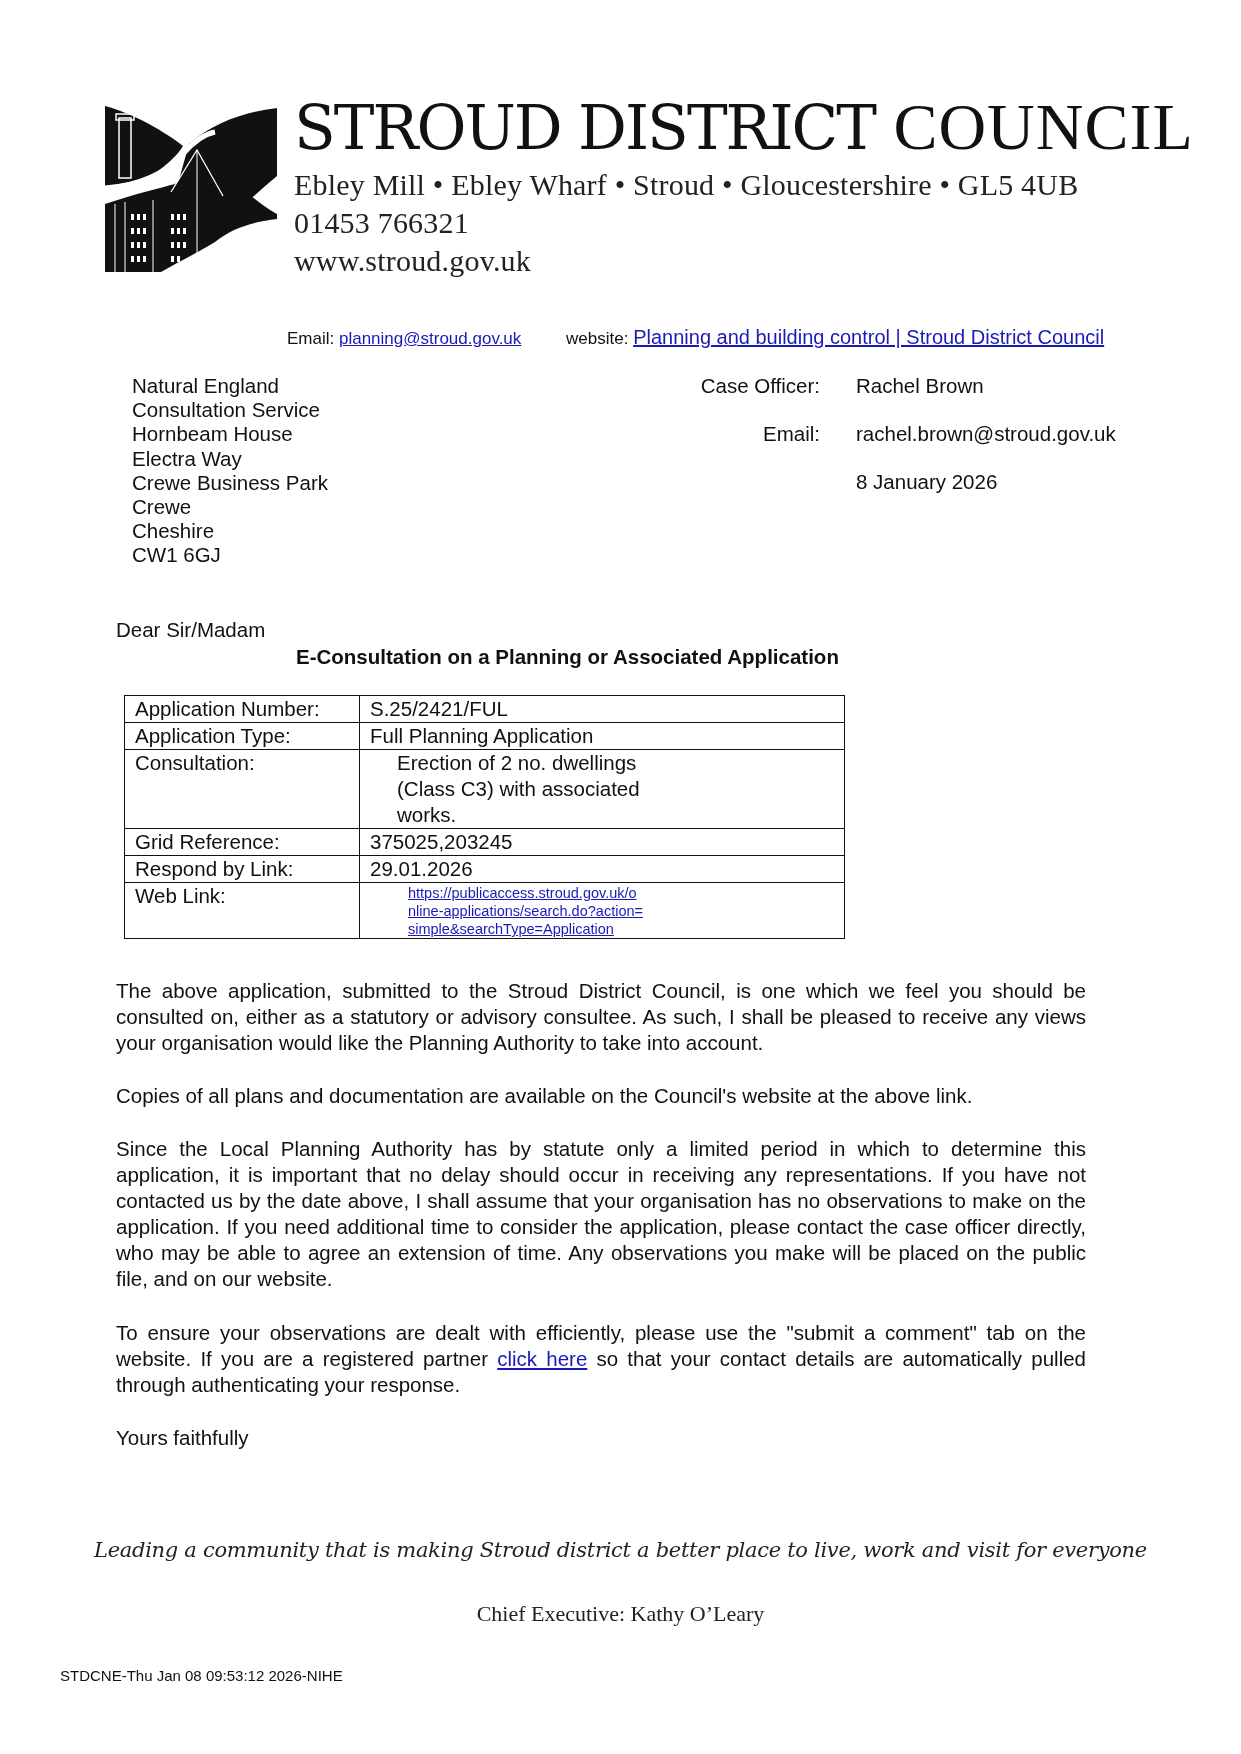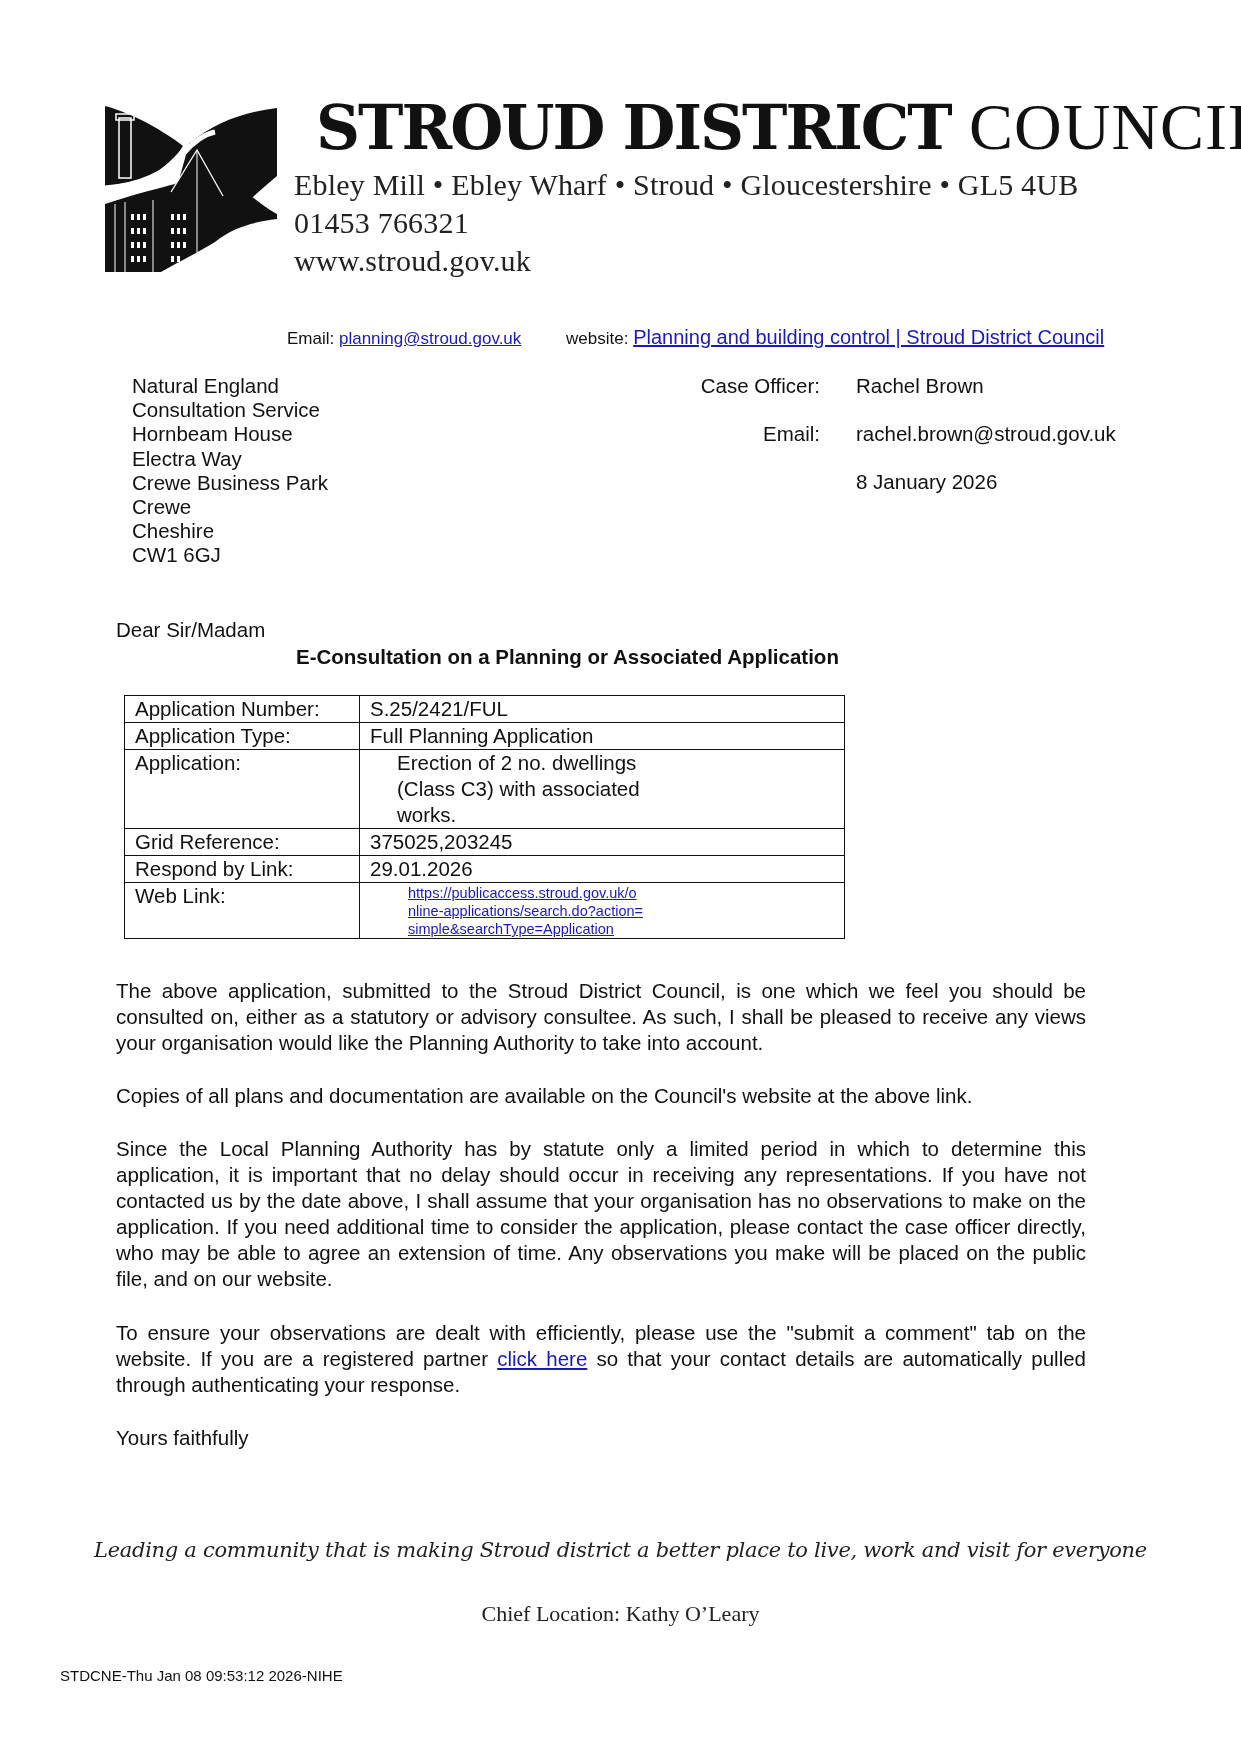--- a/index.html
+++ b/index.html
@@ -2,21 +2,21 @@
 <html><head>
 <meta charset="utf-8">
 <style>
   html, body { margin: 0; padding: 0; background: #ffffff; }
   body { width: 1241px; height: 1754px; position: relative; overflow: hidden; color: #111; font-family: "Liberation Sans", sans-serif; }
   .abs { position: absolute; }
 
   
   .logo { left: 105px; top: 104px; width: 172px; height: 168px; }
   .council-title { left: 294px; top: 92px; font-family: "DejaVu Serif", serif; font-size: 61px; line-height: 70px; letter-spacing: -1px; white-space: nowrap; color: #111; }
-  .council-title .bold { font-weight: bold; letter-spacing: -2px; margin-left: 22px; }
+  .council-title .bold { font-weight: normal; letter-spacing: -2px; }
   .council-title .light { font-weight: normal; font-family: "Liberation Serif", serif; font-size: 66px; letter-spacing: 1px; }
   .addr-line { left: 294px; font-family: "Liberation Serif", serif; font-size: 30px; line-height: 36px; color: #222; white-space: nowrap; letter-spacing: 0.2px; }
   .addr1 { top: 167px; }
   .addr2 { top: 205px; }
   .addr3 { top: 243px; }
 
   .contact-row { top: 326px; left: 287px; font-size: 17px; white-space: nowrap; }
   .contact-row a { color: #1a1ab8; text-decoration: underline; }
   .contact-row .web-label { margin-left: 40px; }
   .contact-row .web-link { font-size: 20px; }
@@ -152,21 +152,21 @@
   <tbody>
       <tr>
     <td class="k">Application Number:</td>
     <td class="v">S.25/2421/FUL</td>
   </tr>
   <tr>
     <td class="k">Application Type:</td>
     <td class="v">Full Planning Application</td>
   </tr>
   <tr>
-    <td class="k">Application:</td>
+    <td class="k">Consultation:</td>
     <td class="v" style="padding-right:180px;padding-left:37px;">Erection of 2 no. dwellings (Class C3) with associated works.</td>
   </tr>
   <tr>
     <td class="k">Grid Reference:</td>
     <td class="v">375025,203245</td>
   </tr>
   <tr>
     <td class="k">Respond by Link:</td>
     <td class="v">29.01.2026</td>
   </tr>
@@ -181,14 +181,14 @@
 
 <div class="abs para p1">The above application, submitted to the Stroud District Council, is one which we feel you should be consulted on, either as a statutory or advisory consultee. As such, I shall be pleased to receive any views your organisation would like the Planning Authority to take into account.</div>
 <div class="abs para p2">Copies of all plans and documentation are available on the Council's website at the above link.</div>
 <div class="abs para p3">Since the Local Planning Authority has by statute only a limited period in which to determine this application, it is important that no delay should occur in receiving any representations.  If you have not contacted us by the date above, I shall assume that your organisation has no observations to make on the application. If you need additional time to consider the application, please contact the case officer directly, who may be able to agree an extension of time. Any observations you make will be placed on the public file, and on our website.</div>
 <div class="abs para p4">
   <span>To ensure your observations are dealt with efficiently, please use the "submit a comment" tab on the website. If you are a registered partner </span><a>click here</a><span> so that your contact details are automatically pulled through authenticating your response.</span>
 </div>
 <div class="abs para p5">Yours faithfully</div>
 
 <div class="abs motto">Leading a community that is making Stroud district a better place to live, work and visit for everyone</div>
-<div class="abs chief">Chief Location: Kathy O’Leary</div>
+<div class="abs chief">Chief Executive: Kathy O’Leary</div>
 <div class="abs ref">STDCNE-Thu Jan 08 09:53:12 2026-NIHE</div>
 
 </body></html>

